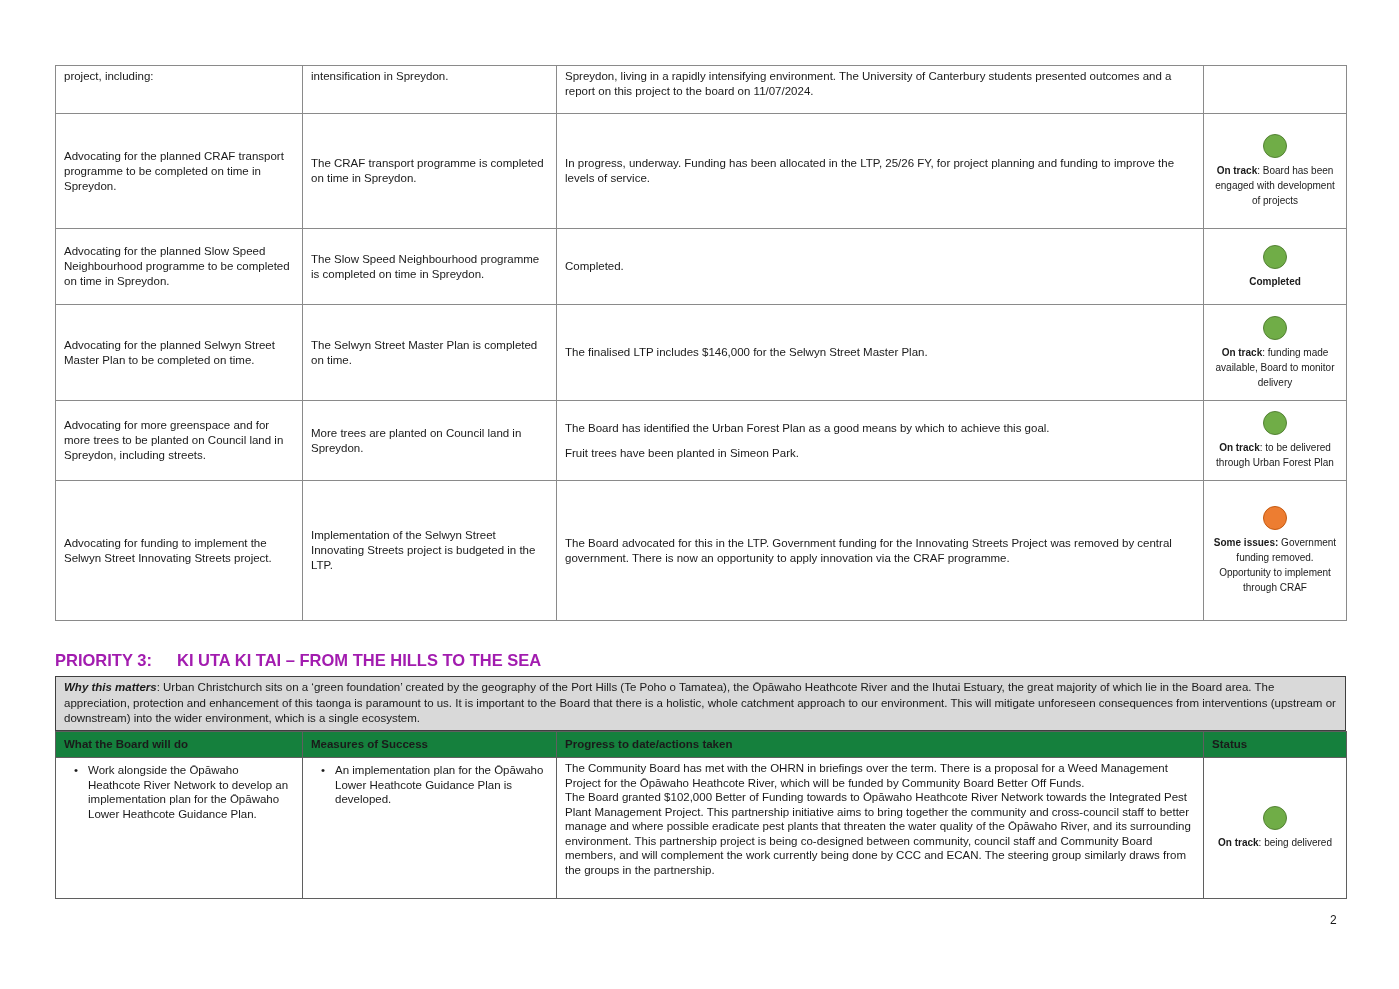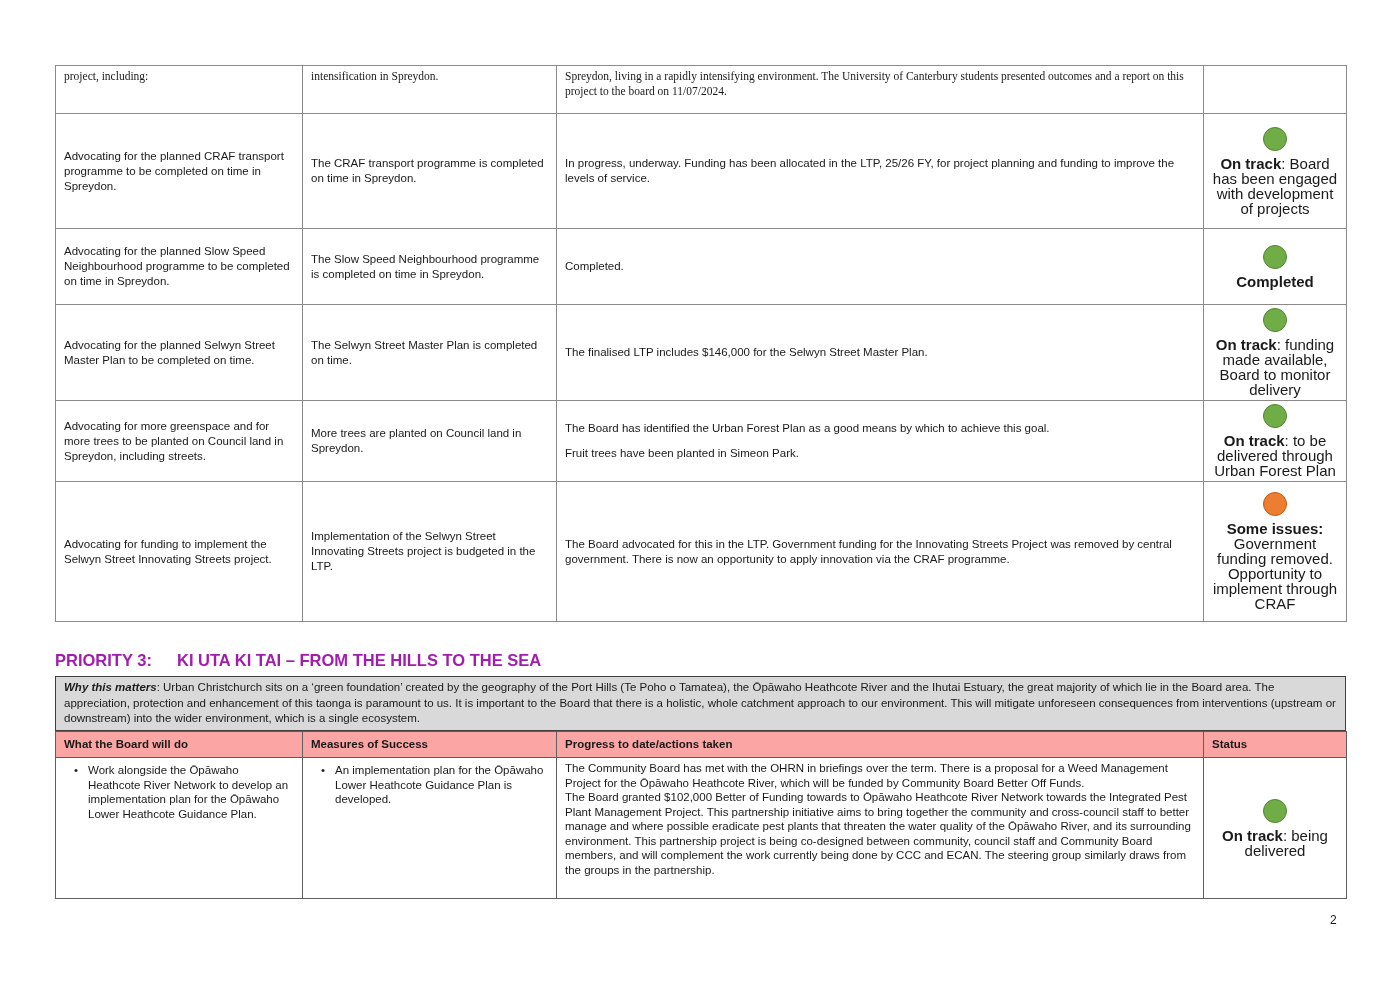--- a/index.html
+++ b/index.html
@@ -13,31 +13,31 @@
   .t1 {
     position:absolute; left:55px; top:65px; width:1291px;
     border-collapse:collapse; table-layout:fixed;
   }
   .t1 td {
     border:1px solid #8a8a8a;
     vertical-align:middle;
     padding:3px 8px;
     font-size:11.5px; line-height:15px;
   }
-  .t1 tr.r1 td { vertical-align:top;font-family:Liberation Serif, serif; }
+  .t1 tr.r1 td { vertical-align:top; }
   col.c1 { width:247px; } col.c2 { width:254px; }
   col.c3 { width:647px; } col.c4 { width:143px; }
   .status-cell { text-align:center; padding:4px 6px; }
   .dot {
     width:24px; height:24px; border-radius:50%;
     margin:0 auto 5px auto;
   }
   .dot.green  { background:#70AD47; border:1.5px solid #548235; }
   .dot.orange { background:#ED7D31; border:1.5px solid #C55A11; }
-  .status-text { font-size:15px; line-height:15px; }
+  .status-text { font-size:10px; line-height:15px; }
   .status-text b { font-weight:bold; }
   .line2 { margin-top:10px; }
   
   .priority-heading {
     position:absolute; left:55px; top:650px; width:1291px;
     color:#a21caf; font-weight:bold; font-size:16.5px; line-height:20px;
     white-space:nowrap;
   }
   .priority-heading .plabel { display:inline-block; width:122px; }
   
@@ -48,21 +48,21 @@
     font-size:11.5px; line-height:15.5px;
   }
   .why-box b { font-weight:bold;font-style:italic; }
   
   .t2 {
     position:absolute; left:55px; top:731px; width:1291px;
     border-collapse:collapse; table-layout:fixed;
   }
   .t2 th, .t2 td { border:1px solid #5f5f5f; font-size:11.5px; }
   .t2 th {
-    background:#fca5a5; font-weight:bold; text-align:left;
+    background:#15803d; font-weight:bold; text-align:left;
     padding:4px 8px; height:26px; line-height:15px;
   }
   .t2 th.center { text-align:left; }
   .t2 td { vertical-align:top; padding:3px 8px; line-height:14.5px; height:141px; }
   .t2 td.status-cell { vertical-align:middle; }
   .bullet-item { display:flex; margin-top:2px; }
   .bullet-item .bullet { flex:0 0 24px; text-align:center; }
   .bullet-item .btext { flex:1; padding-right:4px; }
   .para + .para { }
   

